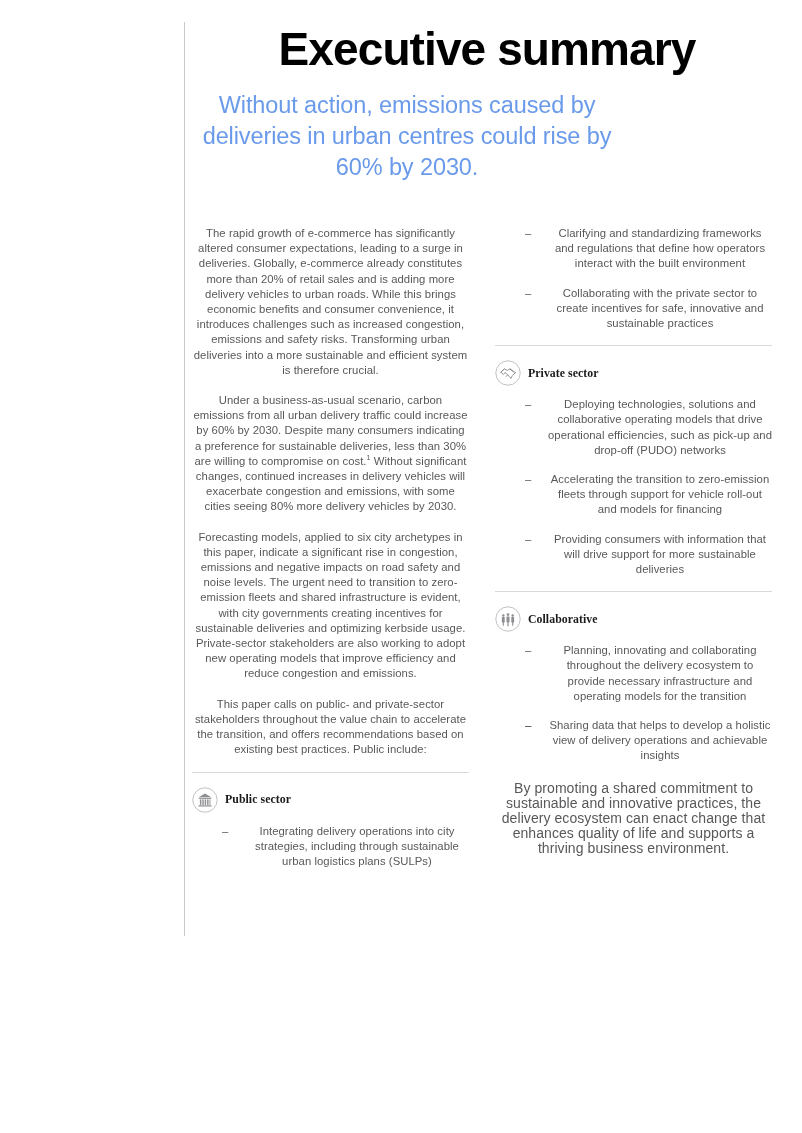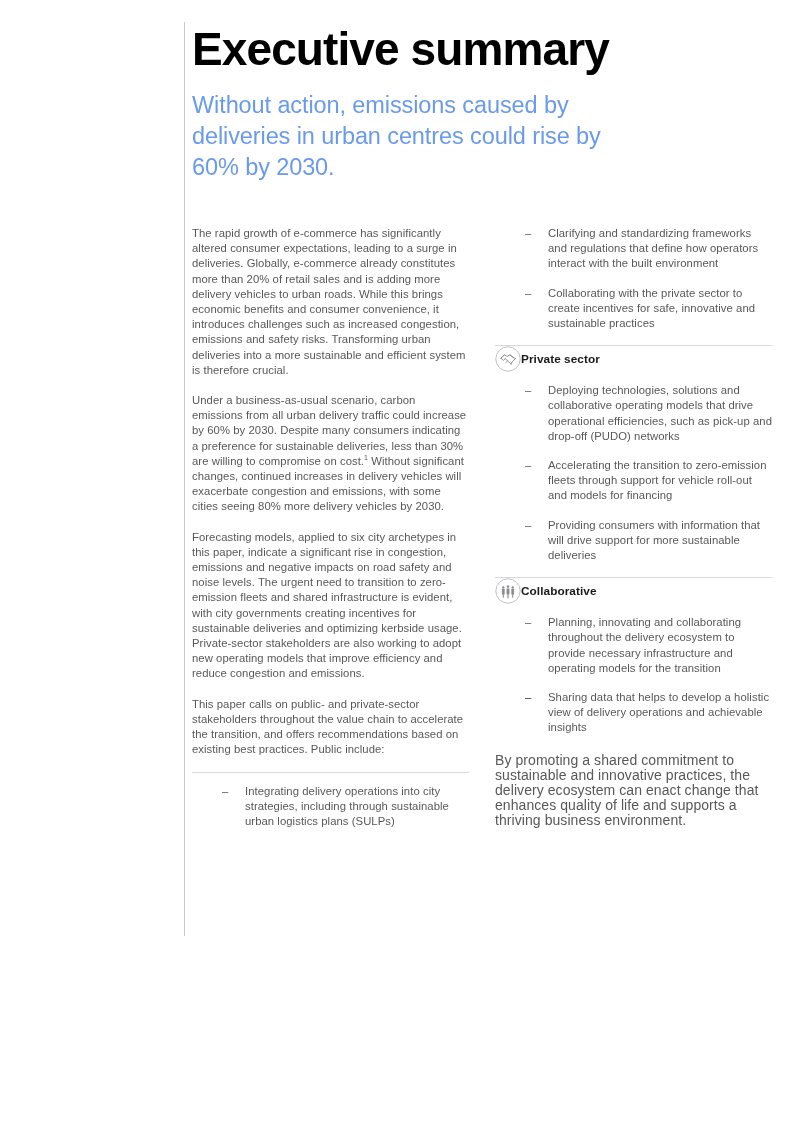--- a/index.html
+++ b/index.html
@@ -15,20 +15,21 @@
     color: #58585b;
     -webkit-font-smoothing: antialiased;
   }
 
   .page {
     position: absolute;
     inset: 0;
     width: 802px;
     height: 953px;
     overflow: hidden;
+    text-align: center;
   }
 
   
   .vrule {
     position: absolute;
     left: 184px;
     top: 22px;
     width: 1px;
     height: 914px;
     background: #c8c9cb;
@@ -90,21 +91,23 @@
 
   
   .divider {
     height: 1px;
     background: #d8d9db;
     margin: 14px 0 0 0;
   }
   .sec-head {
     display: flex;
     align-items: center;
-    gap: 0;
+    gap: 7px;
+    margin-top: 14px;
+    font-family: Liberation Serif, serif;
   }
   .sec-icon {
     width: 26px;
     height: 26px;
     flex: 0 0 26px;
     display: block;
   }
   .sec-title {
     font-size: 11.8px;
     font-weight: bold;
@@ -188,20 +191,38 @@
       <p class="body">The rapid growth of e-commerce has significantly altered consumer expectations, leading to a surge in deliveries. Globally, e-commerce already constitutes more than 20% of retail sales and is adding more delivery vehicles to urban roads. While this brings economic benefits and consumer convenience, it introduces challenges such as increased congestion, emissions and safety risks. Transforming urban deliveries into a more sustainable and efficient system is therefore crucial.</p>
 
       <p class="body"><span>Under a business-as-usual scenario, carbon emissions from all urban delivery traffic could increase by 60% by 2030. Despite many consumers indicating a preference for sustainable deliveries, less than 30% are willing to compromise on cost.</span><sup>1</sup><span> Without significant changes, continued increases in delivery vehicles will exacerbate congestion and emissions, with some cities seeing 80% more delivery vehicles by 2030.</span></p>
 
       <p class="body">Forecasting models, applied to six city archetypes in this paper, indicate a significant rise in congestion, emissions and negative impacts on road safety and noise levels. The urgent need to transition to zero-emission fleets and shared infrastructure is evident, with city governments creating incentives for sustainable deliveries and optimizing kerbside usage. Private-sector stakeholders are also working to adopt new operating models that improve efficiency and reduce congestion and emissions.</p>
 
       <p class="body last">This paper calls on public- and private-sector stakeholders throughout the value chain to accelerate the transition, and offers recommendations based on existing best practices. Public include:</p>
 
       <div class="divider"></div>
 
+      <div class="sec-head">
+        <span class="sec-icon">
+          <svg viewBox="0 0 26 26" width="26" height="26" xmlns="http://www.w3.org/2000/svg">
+            <circle cx="13" cy="13" r="12.2" fill="none" stroke="#b9babd" stroke-width="0.9"></circle>
+            <g fill="#8d8e91">
+              <polygon points="13,6.4 19.3,10.3 6.7,10.3"></polygon>
+              <rect x="6.7" y="10.8" width="12.6" height="1.05"></rect>
+              <rect x="7.9" y="12.4" width="1.45" height="5.5"></rect>
+              <rect x="10.3" y="12.4" width="1.45" height="5.5"></rect>
+              <rect x="12.7" y="12.4" width="1.45" height="5.5"></rect>
+              <rect x="15.1" y="12.4" width="1.45" height="5.5"></rect>
+              <rect x="17.5" y="12.4" width="0.9" height="5.5"></rect>
+              <rect x="6.4" y="18.3" width="13.2" height="1.2"></rect>
+            </g>
+          </svg>
+        </span>
+        <span class="sec-title">Public sector</span>
+      </div>
 
       <ul class="bullets">
         <li>
           <span class="dash">–</span>
           <span>Integrating delivery operations into city strategies, including through sustainable urban logistics plans (SULPs)</span>
         </li>
       </ul>
     </div>
 
     <div class="col col-right">

